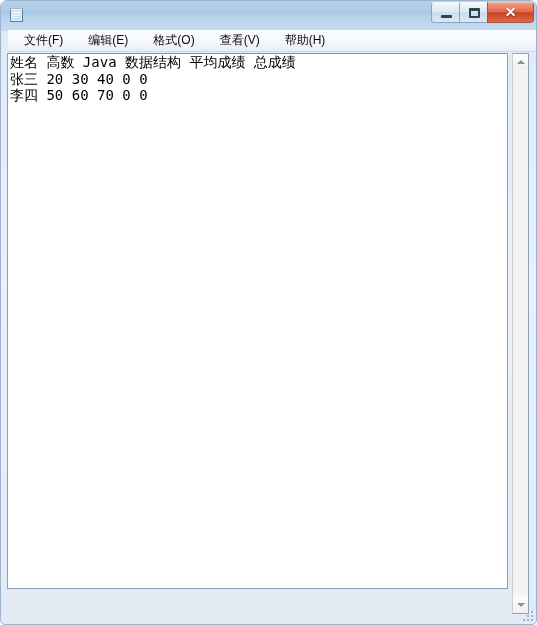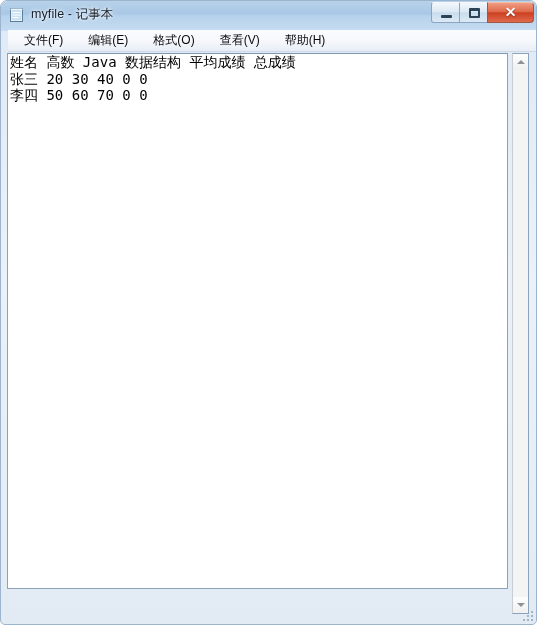--- a/index.html
+++ b/index.html
@@ -240,21 +240,20 @@
       <svg width="16" height="16" viewBox="0 0 16 16">
         <rect x="1.5" y="1.5" width="12" height="13" fill="#ffffff" stroke="#5f7c97" stroke-width="1"></rect>
         <rect x="2.5" y="2.5" width="10" height="11" fill="#c8e2f4"></rect>
         <line x1="3.5" y1="5.5" x2="11.5" y2="5.5" stroke="#ffffff" stroke-width="1"></line>
         <line x1="3.5" y1="8" x2="11.5" y2="8" stroke="#ffffff" stroke-width="1"></line>
         <line x1="3.5" y1="10.5" x2="9.5" y2="10.5" stroke="#ffffff" stroke-width="1"></line>
         <path d="M1.5 1.5 L13.5 1.5 L13.5 3 L1.5 3 Z" fill="#e9f4fc"></path>
       </svg>
     </span>
 
-    <span id="title-text">myfile - 记事本</span>
 
     <div id="win-buttons">
       <div class="win-btn" id="btn-min">
         <span id="glyph-min"></span>
       </div>
       <div class="win-btn" id="btn-restore">
         <span id="glyph-restore"></span>
       </div>
       <div class="win-btn" id="btn-close">
         <span id="glyph-close">✕</span>

